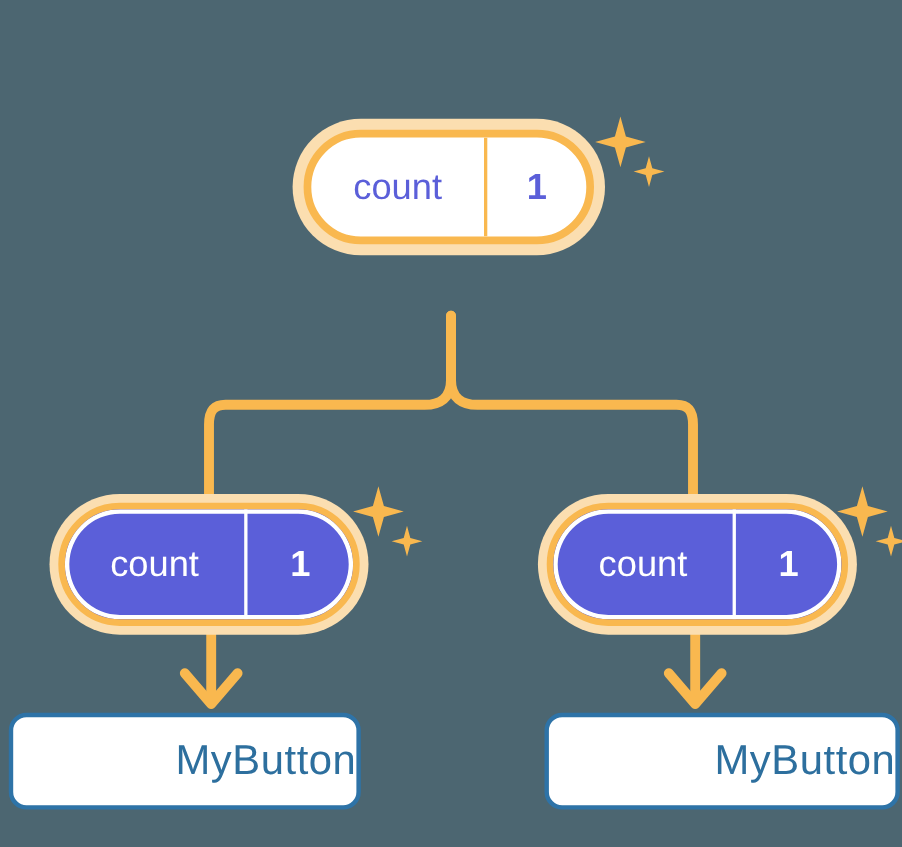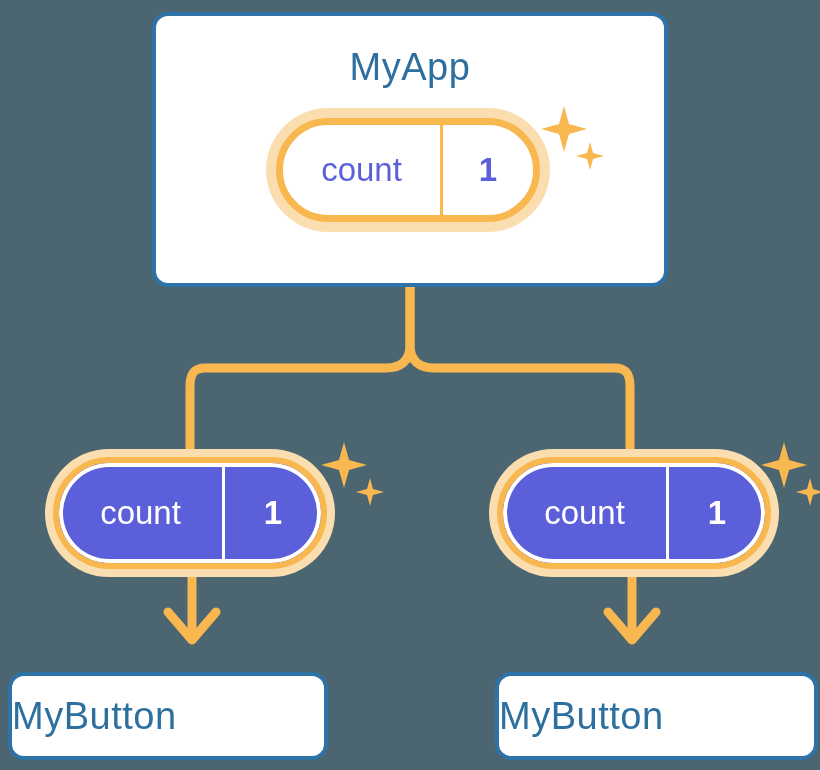--- a/index.html
+++ b/index.html
@@ -50,25 +50,25 @@
     left: 152px;
     top: 12px;
     width: 516px;
     height: 275px;
   }
   #app-card .card-title {
     margin-top: 30px;
   }
 
   .button-card {
-    top: 672px;
+    top: 648px;
     height: 88px;
     display: flex;
     align-items: center;
-    justify-content: flex-start;
+    justify-content: flex-end;
   }
   #button-card-left  { left: 8px;   width: 320px; }
   #button-card-right { left: 495px; width: 323px; }
   
   .pill-halo {
     position: absolute;
     border-radius: 999px;
     background: #fbdeb0;
   }
   .pill-body {
@@ -163,23 +163,20 @@
              C626 368 630 374 630 386
              L630 452" fill="none" stroke="#f9b84f" stroke-width="9" stroke-linecap="round" stroke-linejoin="round"></path>
 
     <line x1="192" y1="572" x2="192" y2="636" stroke="#f9b84f" stroke-width="9" stroke-linecap="round"></line>
     <polyline points="168,612 192,640 216,612" fill="none" stroke="#f9b84f" stroke-width="9" stroke-linecap="round" stroke-linejoin="round"></polyline>
 
     <line x1="632" y1="572" x2="632" y2="636" stroke="#f9b84f" stroke-width="9" stroke-linecap="round"></line>
     <polyline points="608,612 632,640 656,612" fill="none" stroke="#f9b84f" stroke-width="9" stroke-linecap="round" stroke-linejoin="round"></polyline>
   </svg>
 
-  <div id="app-card" class="card">
-    <div class="card-title">MyApp</div>
-  </div>
 
   <div id="app-pill-halo" class="pill-halo"></div>
   <div id="app-pill-body" class="pill-body">
     <div class="pill-key">count</div>
     <div class="pill-val">1</div>
   </div>
 
   <div id="sparkle-app" class="sparkle-group">
     <svg width="66" height="70" viewBox="0 0 66 70">
       <path d="M24 2 L29 20 L47 25 L29 30 L24 48 L19 30 L1 25 L19 20 Z" fill="#f9b84f"></path>

